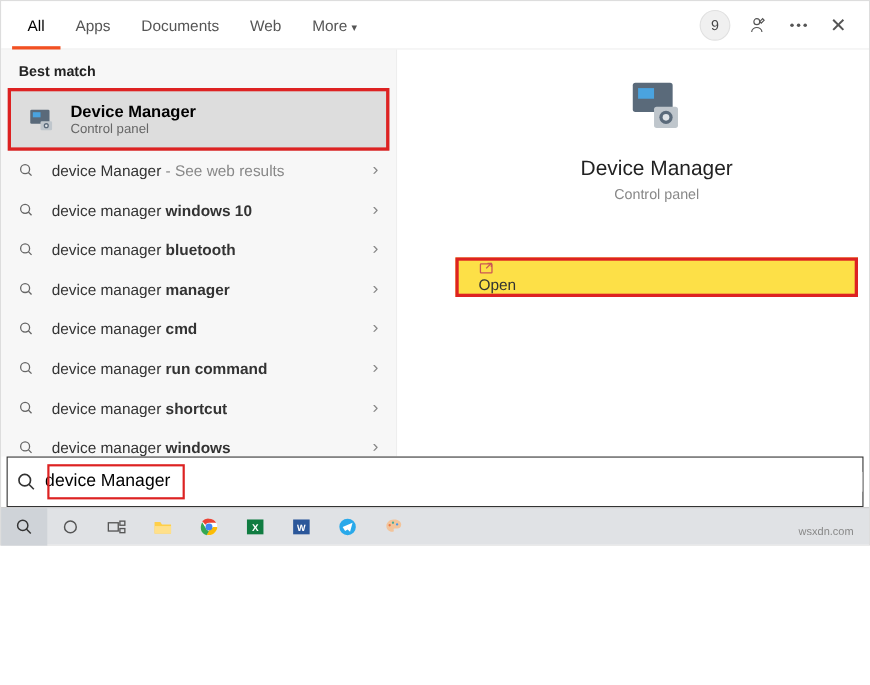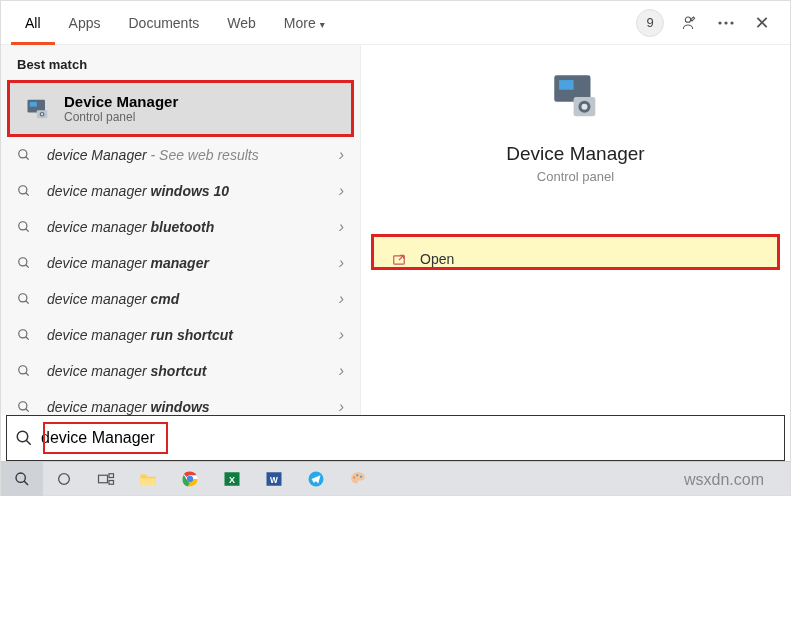--- a/index.html
+++ b/index.html
@@ -9,56 +9,56 @@
 
 
 .tabrow { display:flex; align-items:center; height:44px; padding:0 10px; border-bottom:1px solid #eee; position:relative; }
 .tab { padding:0 14px; height:44px; line-height:44px; font-size:14px; color:#555; cursor:pointer; }
 .tab.active { color:#000; border-bottom:3px solid #f25022; }
 .tabrow .spacer { flex:1; }
 .hd-badge { width:28px; height:28px; border-radius:50%; background:#f0f0f0; color:#444; font-size:13px; display:flex; align-items:center; justify-content:center; margin:0 8px; border:1px solid #e0e0e0; }
 .hd-icon { width:28px; height:28px; display:flex; align-items:center; justify-content:center; color:#555; font-size:16px; margin:0 4px; }
 .close { font-size:18px; }
 
-.body { display:flex; height:calc(100% - 44px - 46px - 34px); }
+.body { display:flex; height:calc(100% - 44px - 46px - 34px);gap:43px; }
 
 
 .left { width:360px; background:#f7f7f7; border-right:1px solid #eee; overflow:hidden; }
 .sect-hd { font-size:13px; font-weight:600; color:#222; padding:12px 16px 8px; }
 .best-match { display:flex; align-items:center; background:#ddd; padding:10px 14px; border:3px solid #d22; margin:0 6px; }
 .best-match .icon { width:28px; height:28px; margin-right:12px; display:flex; align-items:center; justify-content:center; }
 .best-match .title { font-size:15px; font-weight:600; color:#000; }
 .best-match .sub { font-size:12px; color:#666; }
 
-.web-row { display:flex; align-items:center; height:36px; padding:0 16px; cursor:pointer;font-style:italic; }
+.web-row { display:flex; align-items:center; height:36px; padding:0 16px; cursor:pointer; }
 .web-row .mag { width:16px; margin-right:14px; color:#666; }
 .web-row .txt { flex:1; font-size:14px; color:#333; overflow:hidden; white-space:nowrap; text-overflow:ellipsis; }
 .web-row .txt b { font-weight:600; }
 .web-row .txt .sfx { color:#888; }
 .web-row .chev { width:18px; color:#888; text-align:right; }
 
 
 .right { flex:1; background:#fff; display:flex; flex-direction:column; align-items:center; padding-top:22px; }
 .big-icon { width:60px; height:60px; display:flex; align-items:center; justify-content:center; }
 .big-title { font-size:19px; color:#222; margin-top:16px; }
 .big-sub { font-size:13px; color:#888; margin-top:4px; }
-.action-row { width:calc(100% - 20px); margin-top:50px; height:36px; background:#fef9c3; border:3px solid #d22; display:flex; align-items:flex-end; padding:0 18px; font-size:14px; color:#333; cursor:pointer; }
+.action-row { width:calc(100% - 20px); margin-top:50px; height:36px; background:#fde047; border:3px solid #d22; display:flex; align-items:flex-start; padding:0 18px; font-size:14px; color:#333; cursor:pointer;flex-direction:column; }
 .action-row .open-icon { margin-right:14px; color:#c55; }
 
 
 .search-wrap { position:absolute; left:5px; right:5px; bottom:34px; height:46px; border:1px solid #333; background:#fff; display:flex; align-items:center; }
 .search-wrap .mag { width:34px; text-align:center; font-size:16px; color:#333; }
 .search-field { flex:1; font-size:16px; border:none; outline:none; padding:0 6px 0 0; color:#000; }
 .search-hl { position:absolute; left:36px; top:6px; width:125px; height:32px; border:2px solid #d22; pointer-events:none; }
 
 
 .taskbar { position:absolute; left:0; right:0; bottom:0; height:34px; background:#e0e2e5; border-top:1px solid #ccc; display:flex; align-items:center; }
 .tb-item { width:42px; height:34px; display:flex; align-items:center; justify-content:center; font-size:16px; }
 .tb-item.active { background:#cfd3d8; }
-.watermark { position:absolute; right:26px; bottom:6px; font-size:16px; color:#888; }
+.watermark { position:absolute; right:14px; bottom:6px; font-size:10px; color:#888; }
 
 
 svg { display:block; }
 </style>
 </head>
 <body>
 
 <div class="window">
 
   <div class="tabrow">
@@ -163,21 +163,21 @@
         <span class="chev">›</span>
       </div>
 
       <div class="web-row">
         <span class="mag">
             <svg width="14" height="14" viewBox="0 0 24 24" fill="none" stroke="#666" stroke-width="2">
               <circle cx="10" cy="10" r="7"></circle>
               <line x1="20" y1="20" x2="15" y2="15"></line>
             </svg>
           </span>
-        <span class="txt"><span>device manager</span> <b>run shortcut</b></span>
+        <span class="txt"><span>device manager</span> <b>run command</b></span>
         <span class="chev">›</span>
       </div>
 
       <div class="web-row">
         <span class="mag">
             <svg width="14" height="14" viewBox="0 0 24 24" fill="none" stroke="#666" stroke-width="2">
               <circle cx="10" cy="10" r="7"></circle>
               <line x1="20" y1="20" x2="15" y2="15"></line>
             </svg>
           </span>

